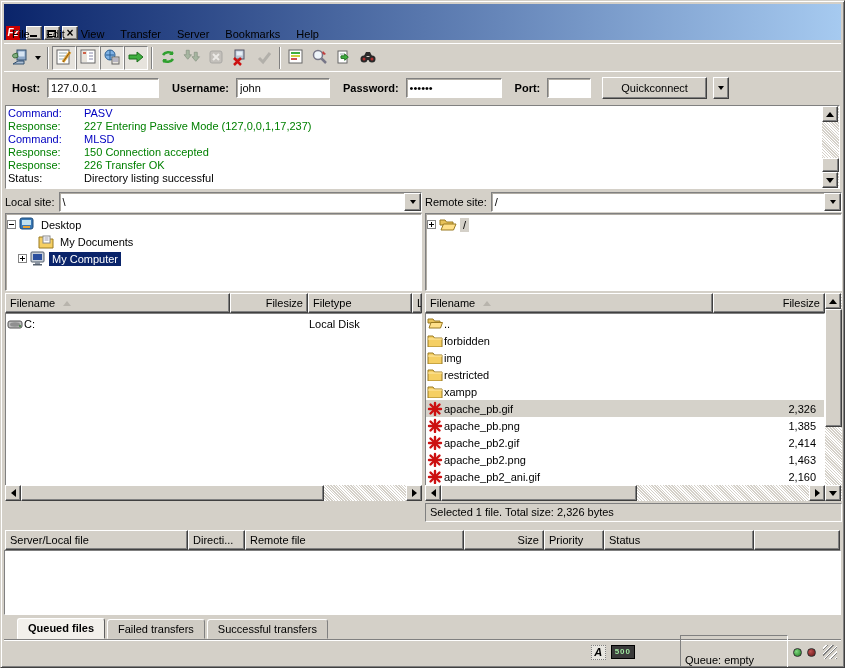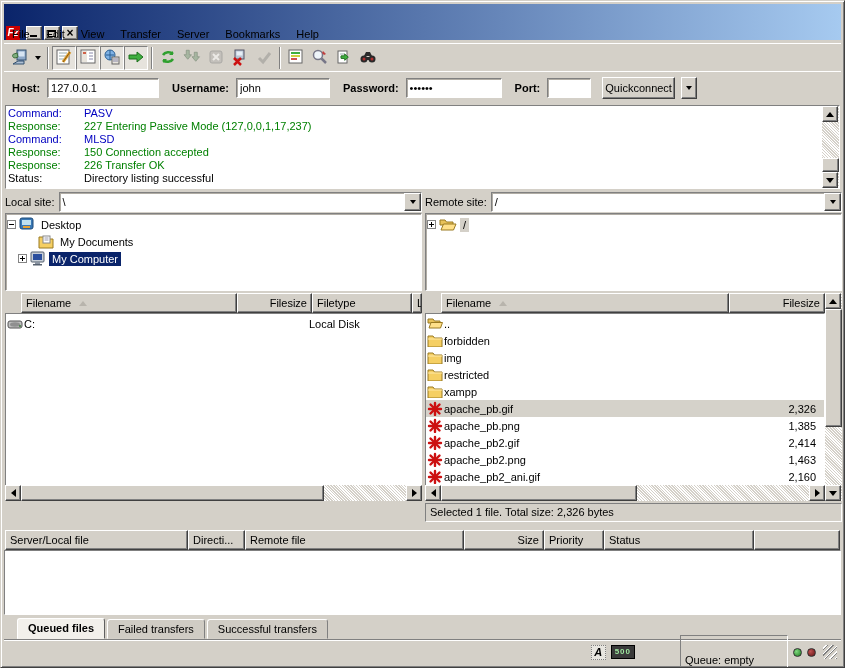--- a/index.html
+++ b/index.html
@@ -45,21 +45,21 @@
   .ddarrow { width:12px; height:24px; display:flex; align-items:center; justify-content:center; }
   .tri-dn { width:0; height:0; border-left:3px solid transparent; border-right:3px solid transparent; border-top:4px solid #000; }
 
   
   .quickbar { position:absolute; left:3px; top:70px; right:3px; height:33px;
     display:flex; align-items:center; gap:5px; padding-left:8px; border-top:1px solid #fff; }
   .quickbar label { margin-right:2px;font-weight:bold; }
   .qinput { height:20px; font-family:"Liberation Sans",sans-serif; font-size:11px; padding:2px 3px;
     background:#fff; border:1px solid; border-color:#808080 #fff #fff #808080;
     box-shadow: inset 1px 1px 0 #b0aca4; outline:none; }
-  .btn { height:22px; padding:0 2px; font-size:11px; display:flex; align-items:center; }
+  .btn { height:22px; padding:0 18px; font-size:11px; display:flex; align-items:center; }
   .qc-dd { width:16px; height:22px; display:flex; align-items:center; justify-content:center; margin-left:1px; }
 
   
   .log { position:absolute; left:4px; top:104px; right:4px; height:84px; background:#fff;
     border:1px solid; border-color:#808080 #fff #fff #808080; display:flex; }
   .log-lines { flex:1; padding:1px 2px; overflow:hidden; }
   .log-line { display:flex; height:13px; line-height:13px; white-space:nowrap; }
   .log-label { width:76px; flex:none; }
   .t-command { color:#0000c0; } .t-response { color:#008000; } .t-status { color:#000; }
 
@@ -94,21 +94,21 @@
   .tlabel.sel-active { background:#0a246a; color:#fff; }
   .tlabel.sel-inactive { background:#d4d0c8; }
   .indent { width:17px; flex:none; } .indent-s { width:8px; flex:none; }
   .ticon svg { display:block; }
 
   
   .list-pane { position:absolute; top:292px; height:208px; display:flex; }
   .list-pane.left { left:4px; width:417px; }
   .list-pane.right { left:424px; width:417px; }
   .list-main { flex:1; display:flex; flex-direction:column; min-width:0; }
-  .lheader { height:20px; display:flex; flex:none; background:#d4d0c8;margin-left:16px; }
+  .lheader { height:20px; display:flex; flex:none; background:#d4d0c8; }
   .hcell { height:20px; display:flex; align-items:center; padding:0 4px; overflow:hidden;
     white-space:nowrap; }
   .hcell.r { justify-content:flex-end; }
   .sort-asc { width:0; height:0; margin-left:8px; border-left:4px solid transparent;
     border-right:4px solid transparent; border-bottom:5px solid #b8b4ac; }
   .lbody { flex:1; background:#fff; border:1px solid; border-color:#808080 #fff #fff #808080;
     border-bottom:none; overflow:hidden; padding-top:1px; }
   .frow { display:flex; align-items:center; height:17px; white-space:nowrap; }
   .frow.sel { background:#d5d2ca; }
   .fic { width:18px; flex:none; display:flex; justify-content:center; }

